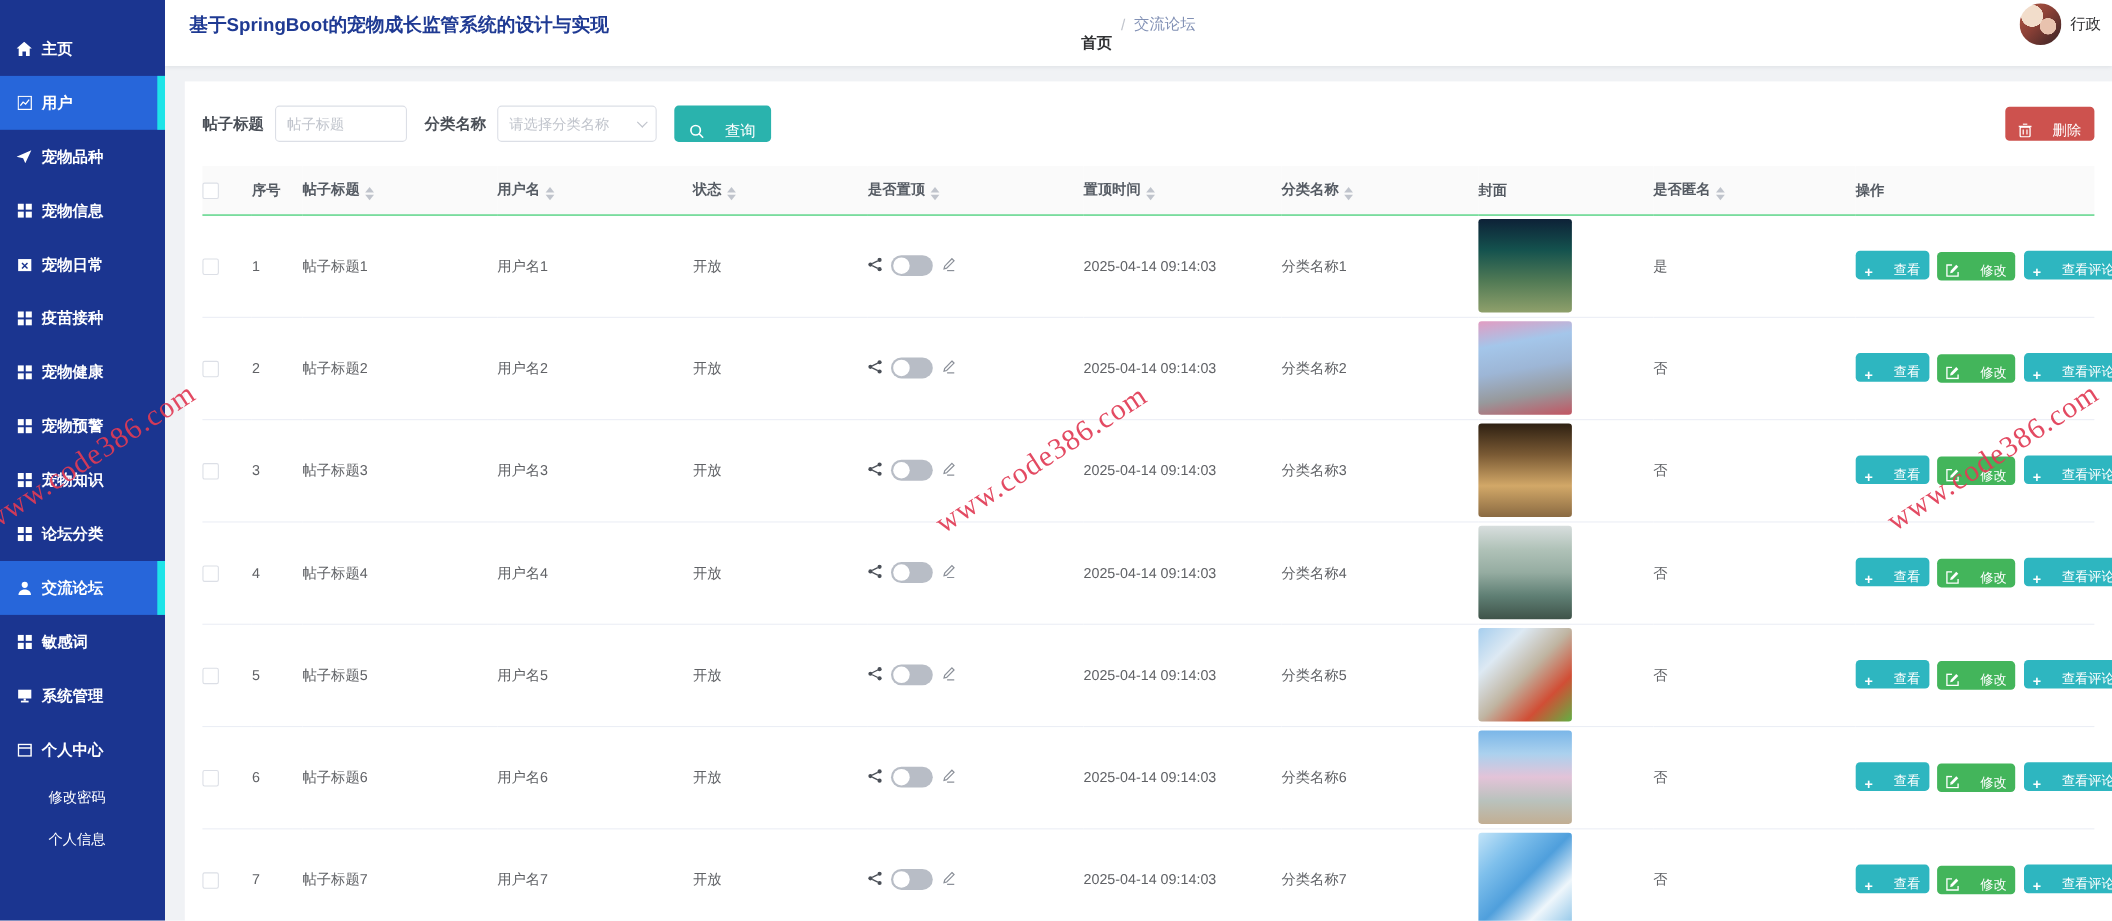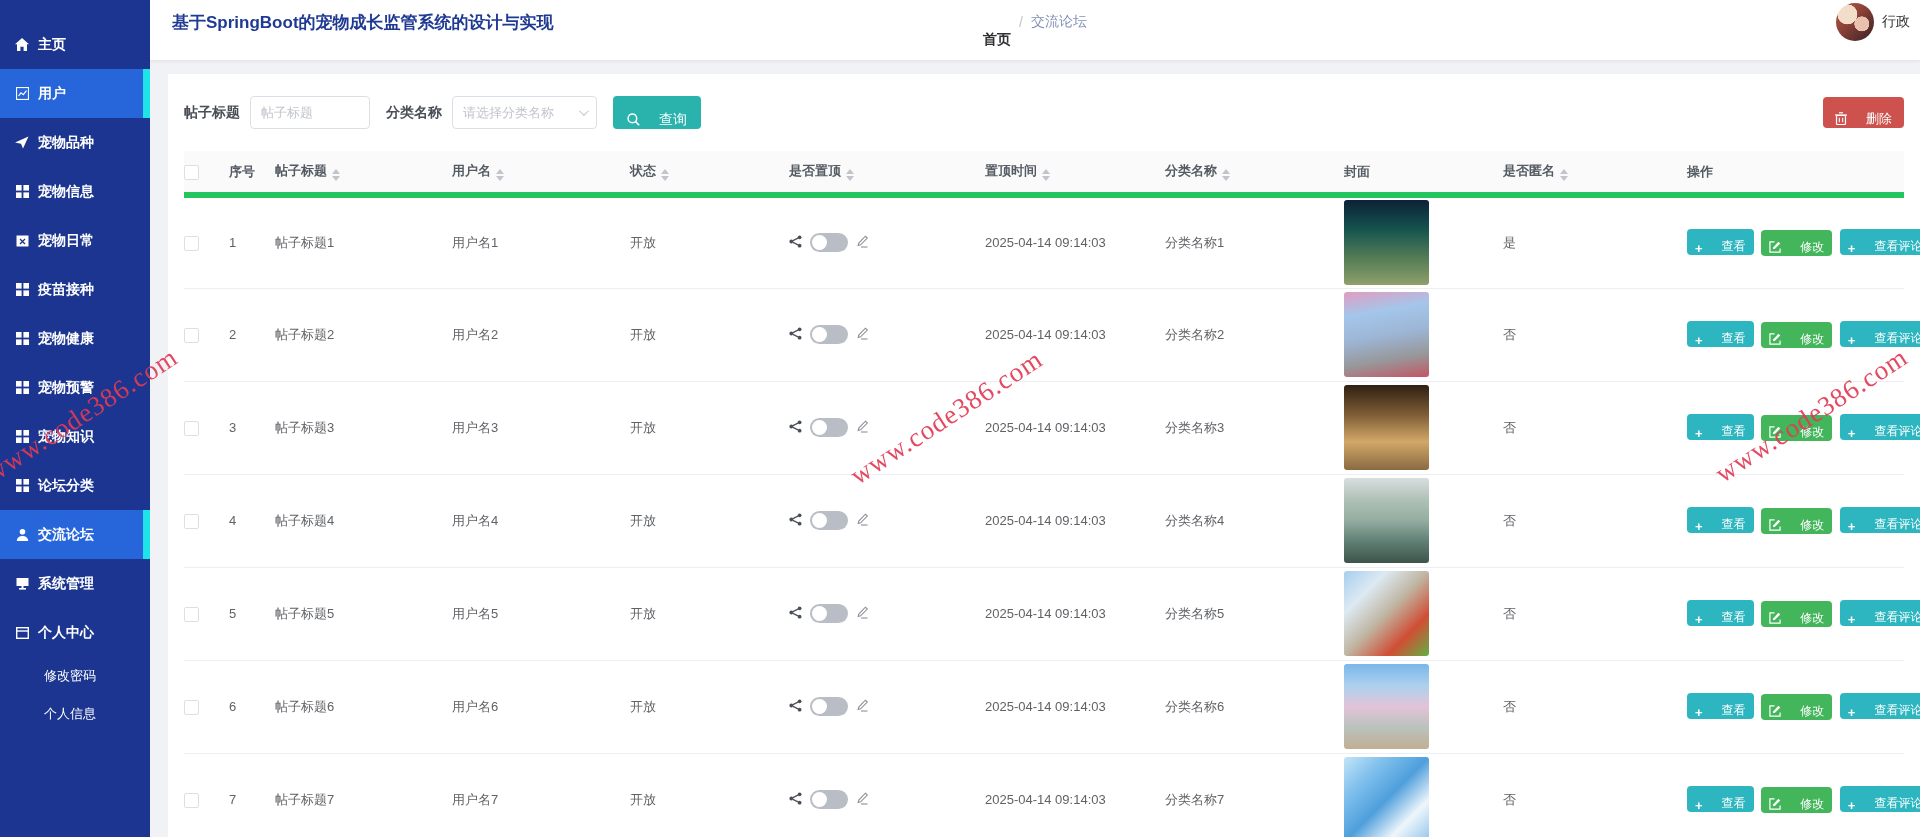--- a/index.html
+++ b/index.html
@@ -37,21 +37,21 @@
   .text-input { width:120px; height:33px; border:1px solid #dcdfe6; border-radius:4px; padding:0 10px; font-size:13px; color:#606266; margin:0 16px 0 10px; outline:none; font-family:inherit; }
   .text-input::placeholder { color:#c0c4cc; }
   .select-box { width:145px; height:33px; border:1px solid #dcdfe6; border-radius:4px; display:flex; align-items:center; justify-content:space-between; padding:0 10px; color:#c0c4cc; font-size:13px; margin-left:10px; cursor:pointer; }
   .chev { width:7px; height:7px; border-right:1.5px solid #c0c4cc; border-bottom:1.5px solid #c0c4cc; transform:rotate(45deg) translateY(-2px); }
   .btn { border:none; border-radius:4px; color:#fff; display:inline-flex; align-items:flex-end; gap:19px; cursor:pointer; font-family:inherit; }
   .btn-search { background:#2ab3ad; height:33px; padding:0 14px; font-size:14px; margin-left:16px; }
   .btn-del-top { background:#cd524e; height:31px; padding:0 12px; font-size:13px; margin-left:auto; }
 
   
   table { width:100%; border-collapse:collapse; table-layout:fixed; margin-top:22px; }
-  thead th { background:#fafafa; height:44px; font-size:13px; color:#555b63; font-weight:bold; text-align:left; border-bottom:6px solid #22c55e; }
+  thead th { background:#fafafa; height:44px; font-size:13px; color:#555b63; font-weight:bold; text-align:left; border-bottom:1px solid #22c55e; }
   tbody td { height:93px; border-bottom:1px solid #ebeef5; font-size:13px; color:#606266; }
   .checkbox { width:15px; height:15px; border:1px solid #dcdfe6; border-radius:2px; background:#fff; display:inline-block; vertical-align:middle; cursor:pointer; }
   .sort { display:inline-flex; flex-direction:column; gap:2px; margin-left:5px; vertical-align:1px; cursor:pointer; }
   .sort .up { width:0; height:0; border-left:4px solid transparent; border-right:4px solid transparent; border-bottom:5px solid #c0c4cc; }
   .sort .down { width:0; height:0; border-left:4px solid transparent; border-right:4px solid transparent; border-top:5px solid #c0c4cc; }
   .pin-cell { display:flex; align-items:center; gap:8px; }
   .toggle { width:38px; height:19px; border-radius:10px; background:#b8bdc6; position:relative; display:inline-block; cursor:pointer; flex:none; }
   .toggle::after { content:""; position:absolute; left:2px; top:2px; width:15px; height:15px; border-radius:50%; background:#fff; }
   .cover { width:85px; height:85px; border-radius:3px; }
   .ops { white-space:nowrap; }
@@ -172,20 +172,31 @@
     <span>论坛分类</span>
   </div>
   <div class="menu-item active">
     <span class="menu-icon">
         <svg width="13" height="13" viewBox="0 0 13 13">
           <circle cx="6.5" cy="3.7" r="2.8" fill="#fff"></circle>
           <path d="M0.8 13 C0.8 9.2 4 7.9 6.5 7.9 C9 7.9 12.2 9.2 12.2 13 Z" fill="#fff"></path>
         </svg>
       </span>
     <span>交流论坛</span>
+  </div>
+  <div class="menu-item">
+    <span class="menu-icon">
+        <svg width="13" height="13" viewBox="0 0 13 13">
+          <rect x="0" y="0" width="5.6" height="5.6" fill="#fff"></rect>
+          <rect x="7.4" y="0" width="5.6" height="5.6" fill="#fff"></rect>
+          <rect x="0" y="7.4" width="5.6" height="5.6" fill="#fff"></rect>
+          <rect x="7.4" y="7.4" width="5.6" height="5.6" fill="#fff"></rect>
+        </svg>
+      </span>
+    <span>敏感词</span>
   </div>
   <div class="menu-item">
     <span class="menu-icon">
         <svg width="13" height="13" viewBox="0 0 13 13">
           <rect x="0.5" y="1" width="12" height="8" fill="#fff"></rect>
           <rect x="5.5" y="9" width="2" height="2" fill="#fff"></rect>
           <rect x="3" y="11" width="7" height="1.6" fill="#fff"></rect>
         </svg>
       </span>
     <span>系统管理</span>

